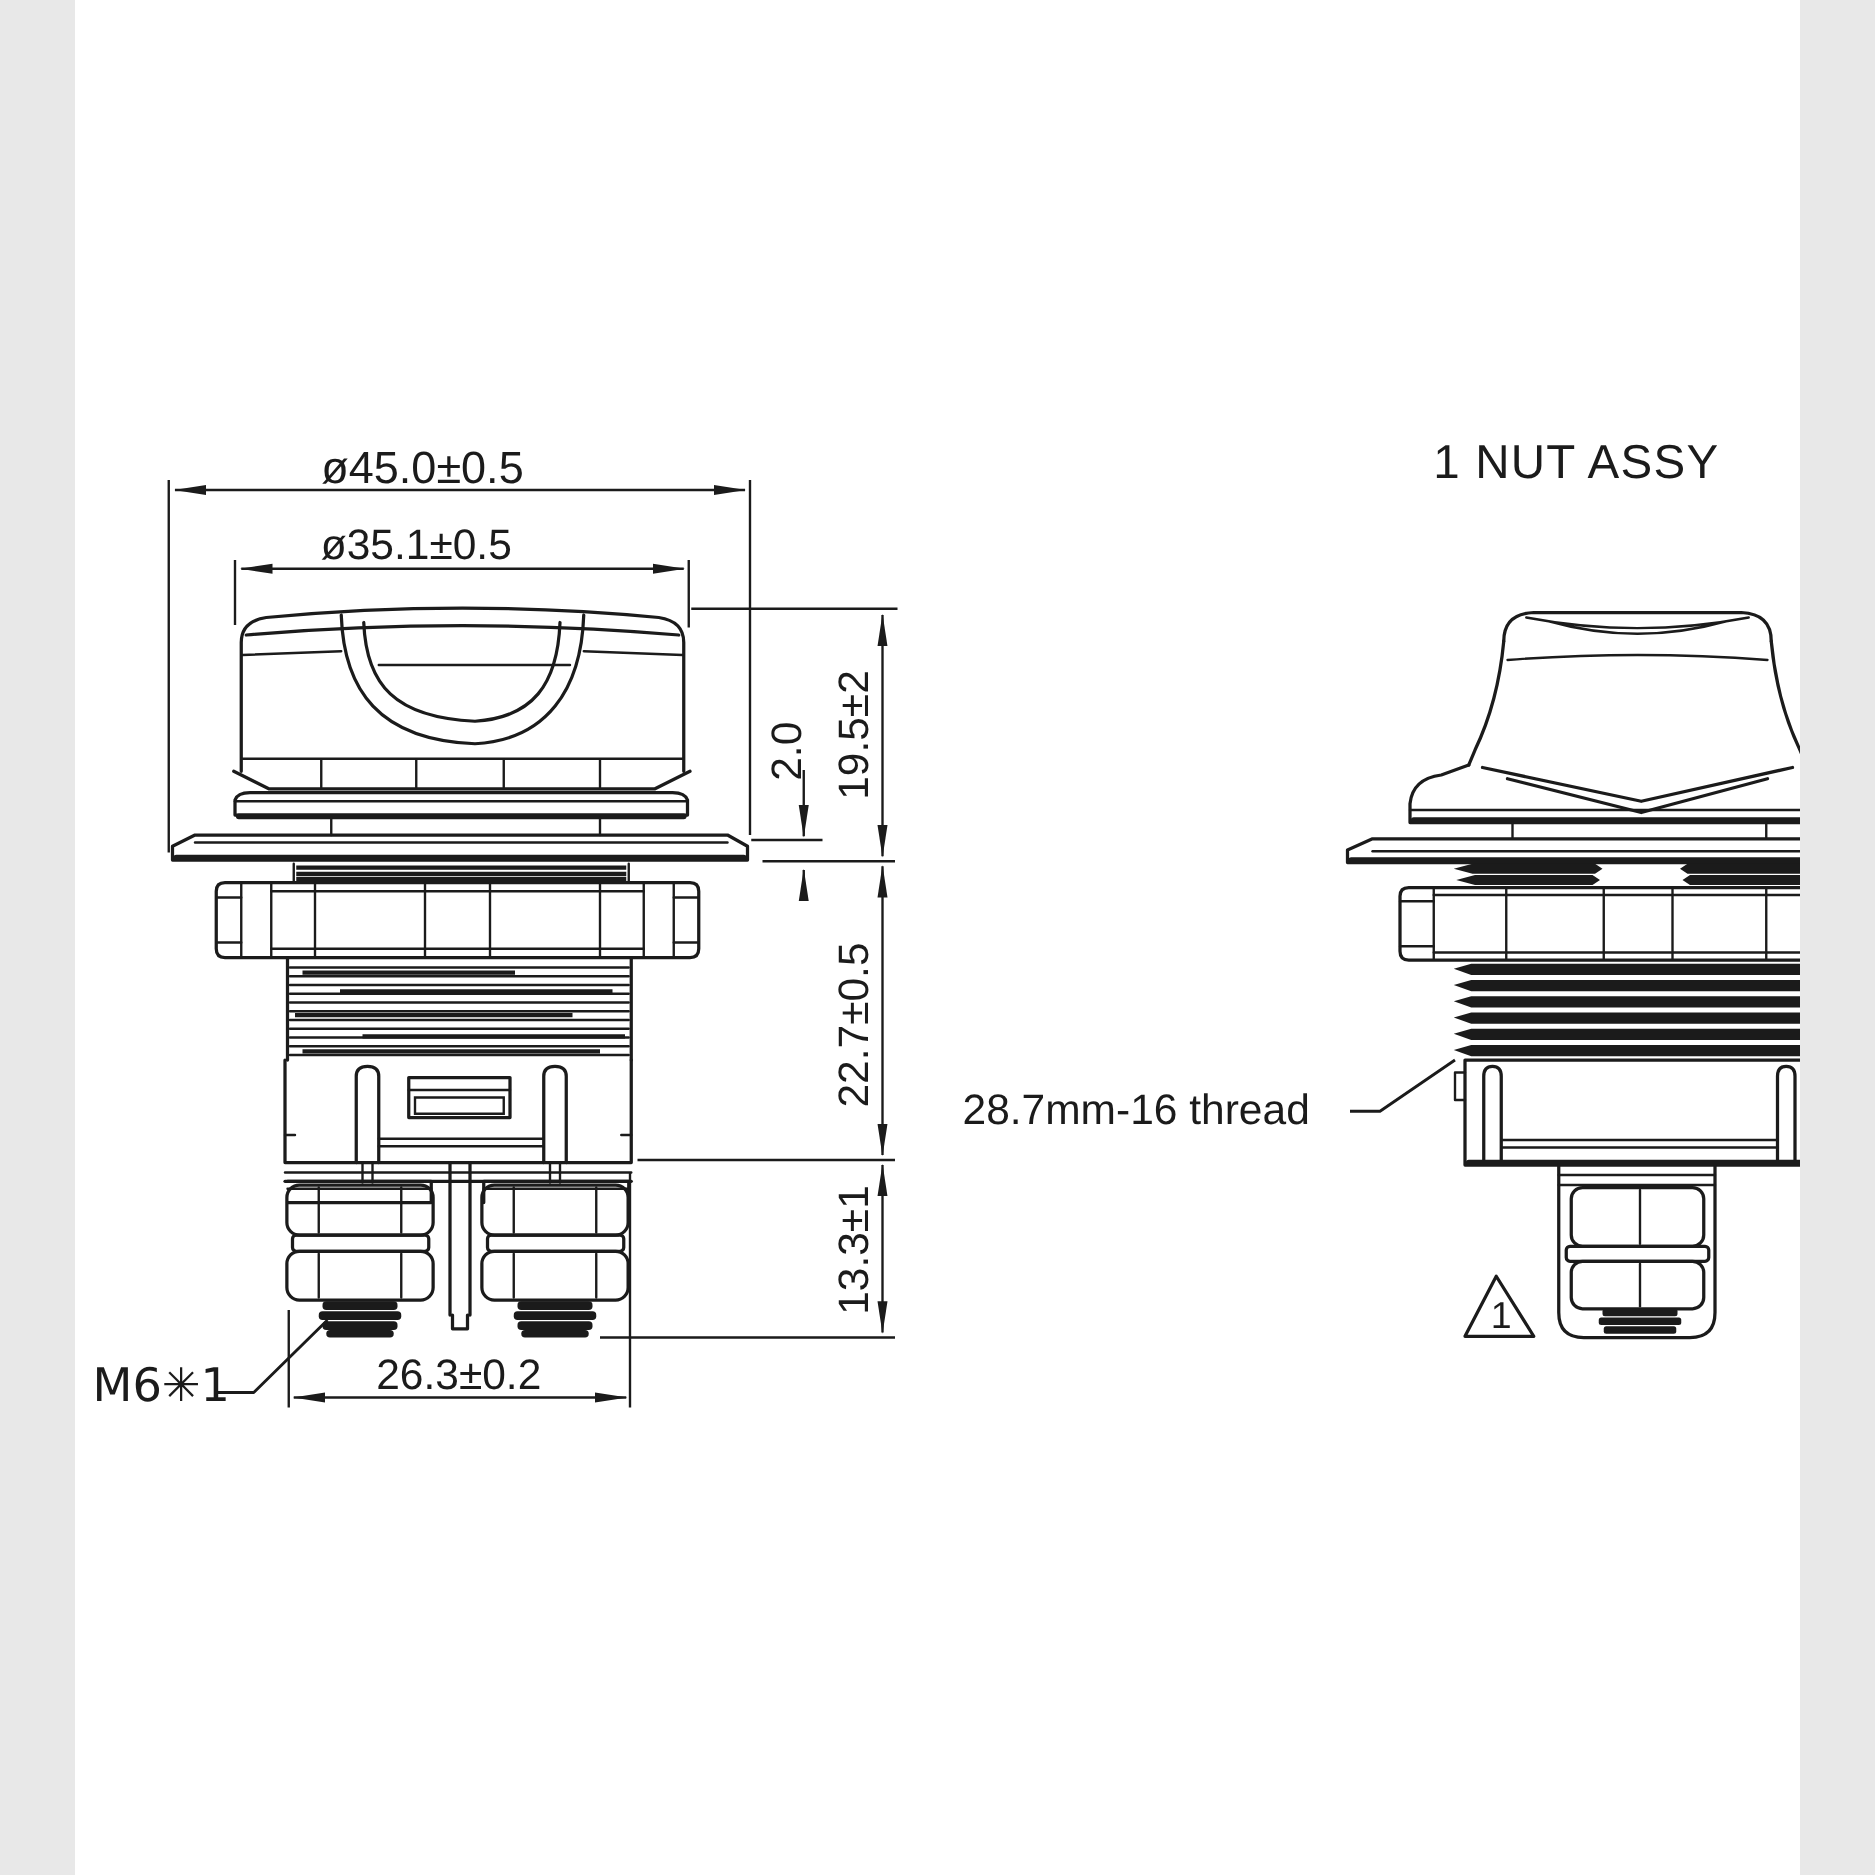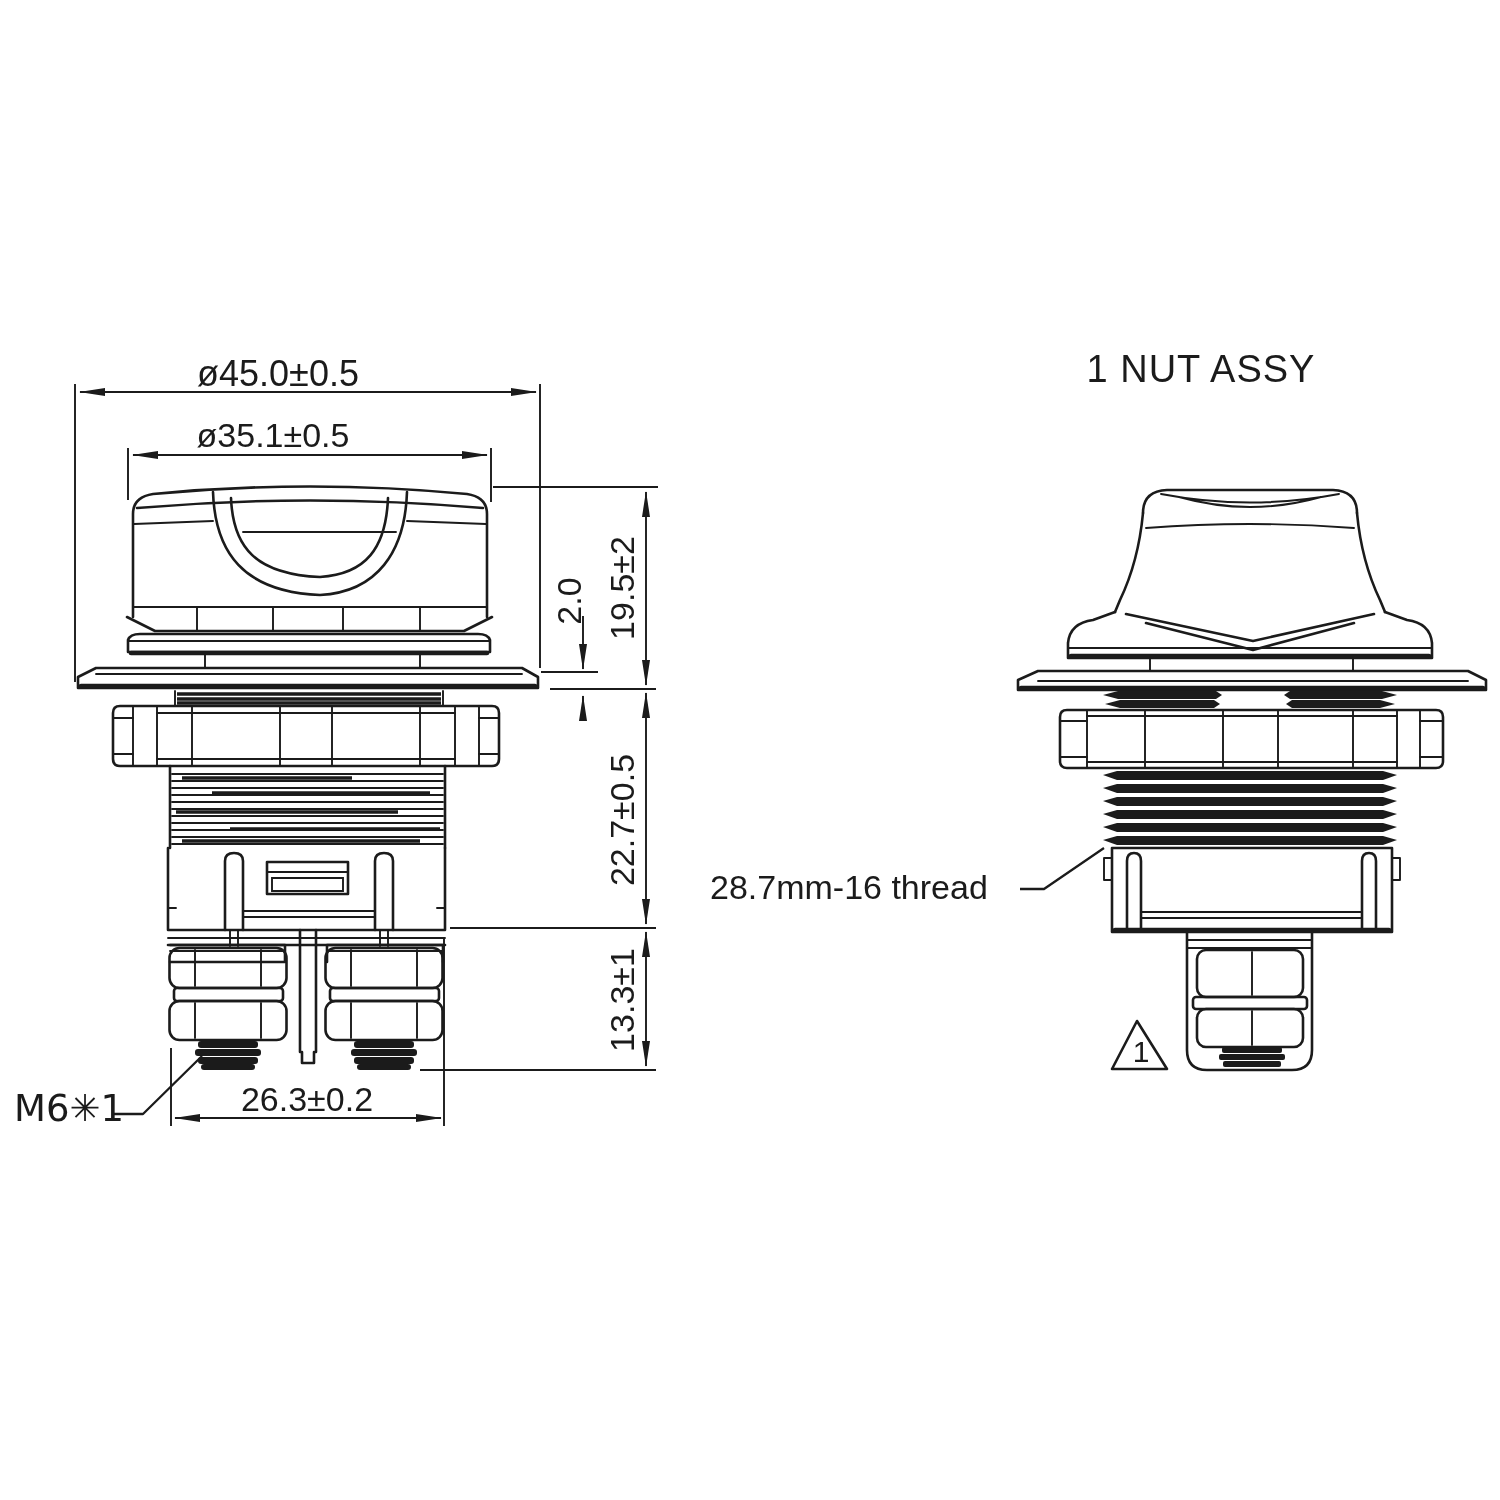--- a/index.html
+++ b/index.html
@@ -1,18 +1,18 @@
 <!DOCTYPE html>
 <html style="--ink: #1b1b1b; --bg: #ffffff;"><head>
 <meta charset="utf-8">
 <style>
   :root { --ink:#1b1b1b; --bg:#ffffff; }
   html,body { margin:0; padding:0; background:#e8e8e8; }
   .stage {
-    position:relative; width:1500px; height:1500px;
+    position:relative; width:1380px; height:1500px;
     background:var(--bg); overflow:hidden; margin:0 auto;
     font-family:"Liberation Sans", sans-serif;
   }
   svg { position:absolute; left:0; top:0; }
   svg * { vector-effect:none; }
   .ln   { stroke:var(--ink); fill:none; stroke-width:2.6; stroke-linecap:round; stroke-linejoin:round; }
   .thin { stroke:var(--ink); fill:none; stroke-width:1.9; stroke-linecap:round; }
   .thick{ stroke:var(--ink); fill:none; stroke-width:4.6; stroke-linecap:round; }
   .dim  { stroke:var(--ink); fill:none; stroke-width:1.9; }
   .lead { stroke:var(--ink); fill:none; stroke-width:2.3; stroke-linejoin:round; }

